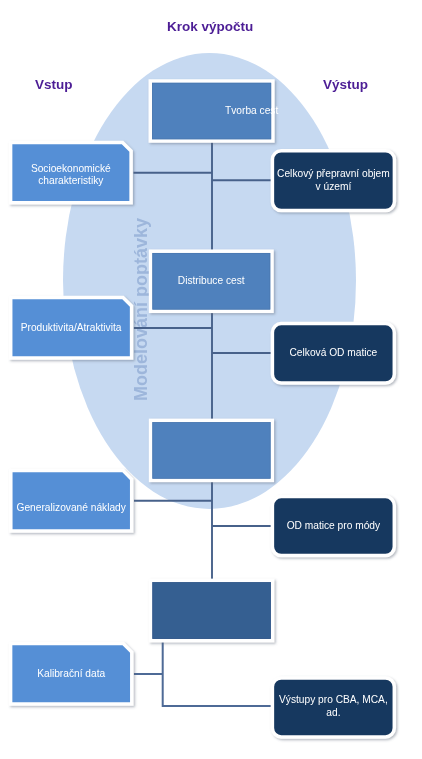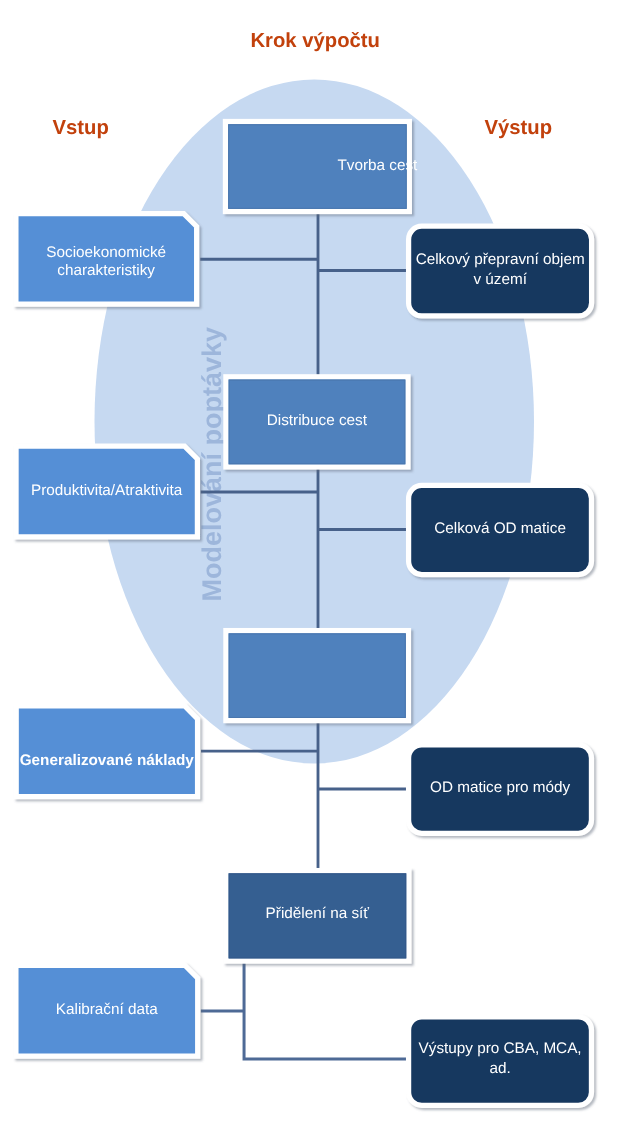--- a/index.html
+++ b/index.html
@@ -1,19 +1,19 @@
 <!DOCTYPE html>
 <html><head>
 <meta charset="utf-8">
 <style>
   html,body{margin:0;padding:0;background:#fff;}
   body{width:422px;height:759px;font-family:"Liberation Sans",sans-serif;overflow:hidden;}
   #stage{position:relative;width:422px;height:759px;background:#fff;}
   svg.layer{position:absolute;left:0;top:0;width:422px;height:759px;}
-  .hdr{position:absolute;font-weight:bold;color:#c2410c;font-size:13.5px;white-space:nowrap;}
+  .hdr{position:absolute;font-weight:bold;color:#4c1d95;font-size:13.5px;white-space:nowrap;}
   .lbl{position:absolute;display:flex;align-items:center;justify-content:center;text-align:center;color:#fff;font-size:10.2px;line-height:12.2px;pointer-events:none;box-sizing:border-box;}
   .vtext{position:absolute;color:#9db6db;font-size:18px;font-weight:bold;white-space:nowrap;transform-origin:0 0;transform:rotate(-90deg);}
 </style>
 </head>
 <body>
 
 <div id="stage">
 <svg class="layer bg" viewBox="0 0 422 759">
       <ellipse cx="209.5" cy="281" rx="146.5" ry="228" fill="#c6d9f1"></ellipse>
     </svg>
@@ -62,24 +62,23 @@
     <rect stroke="#33588a" x="152.8" y="582.6" width="117.7" height="56.0"></rect>
   </g>
 </svg>
 
 <div class="hdr" style="left:167px;top:19px;">Krok výpočtu</div>
 <div class="hdr" style="left:35px;top:76.5px;">Vstup</div>
 <div class="hdr" style="left:323px;top:76.5px;">Výstup</div>
 
 <div class="lbl" style="left:152.1px;top:82.8px;width:119.1px;height:56.5px;margin-left:40px;">Tvorba cest</div>
 <div class="lbl" style="left:152.3px;top:253px;width:117.9px;height:56.6px;border-radius:18px;">Distribuce cest</div>
-<div class="lbl" style="left:152.3px;top:582.1px;width:118.5px;height:56.8px;">Přidělení na síť</div>
 
 <div class="lbl" style="left:12.3px;top:144.2px;width:117px;height:56.7px;padding:5px 28px 0;">Socioekonomické charakteristiky</div>
 <div class="lbl" style="left:12.4px;top:299.2px;width:117.4px;height:57px;">Produktivita/Atraktivita</div>
-<div class="lbl" style="left:12.5px;top:472.3px;width:117.4px;height:72px;font-weight:bold;">Generalizované náklady</div>
+<div class="lbl" style="left:12.5px;top:472.3px;width:117.4px;height:72px;">Generalizované náklady</div>
 <div class="lbl" style="left:12.3px;top:645.3px;width:117.8px;height:57px;">Kalibrační data</div>
 
 <div class="lbl" style="left:274.2px;top:152.5px;width:118.5px;height:56.3px;padding:0 1px;">Celkový přepravní objem v území</div>
 <div class="lbl" style="left:274.2px;top:325.3px;width:118.4px;height:55.9px;">Celková OD matice</div>
 <div class="lbl" style="left:274.2px;top:498.4px;width:118.4px;height:55.4px;border-radius:18px;">OD matice pro módy</div>
 <div class="lbl" style="left:274.2px;top:679.6px;width:118.4px;height:54px;padding:0 4px;">Výstupy pro CBA, MCA, ad.</div>
 </div>
 
 </body></html>

